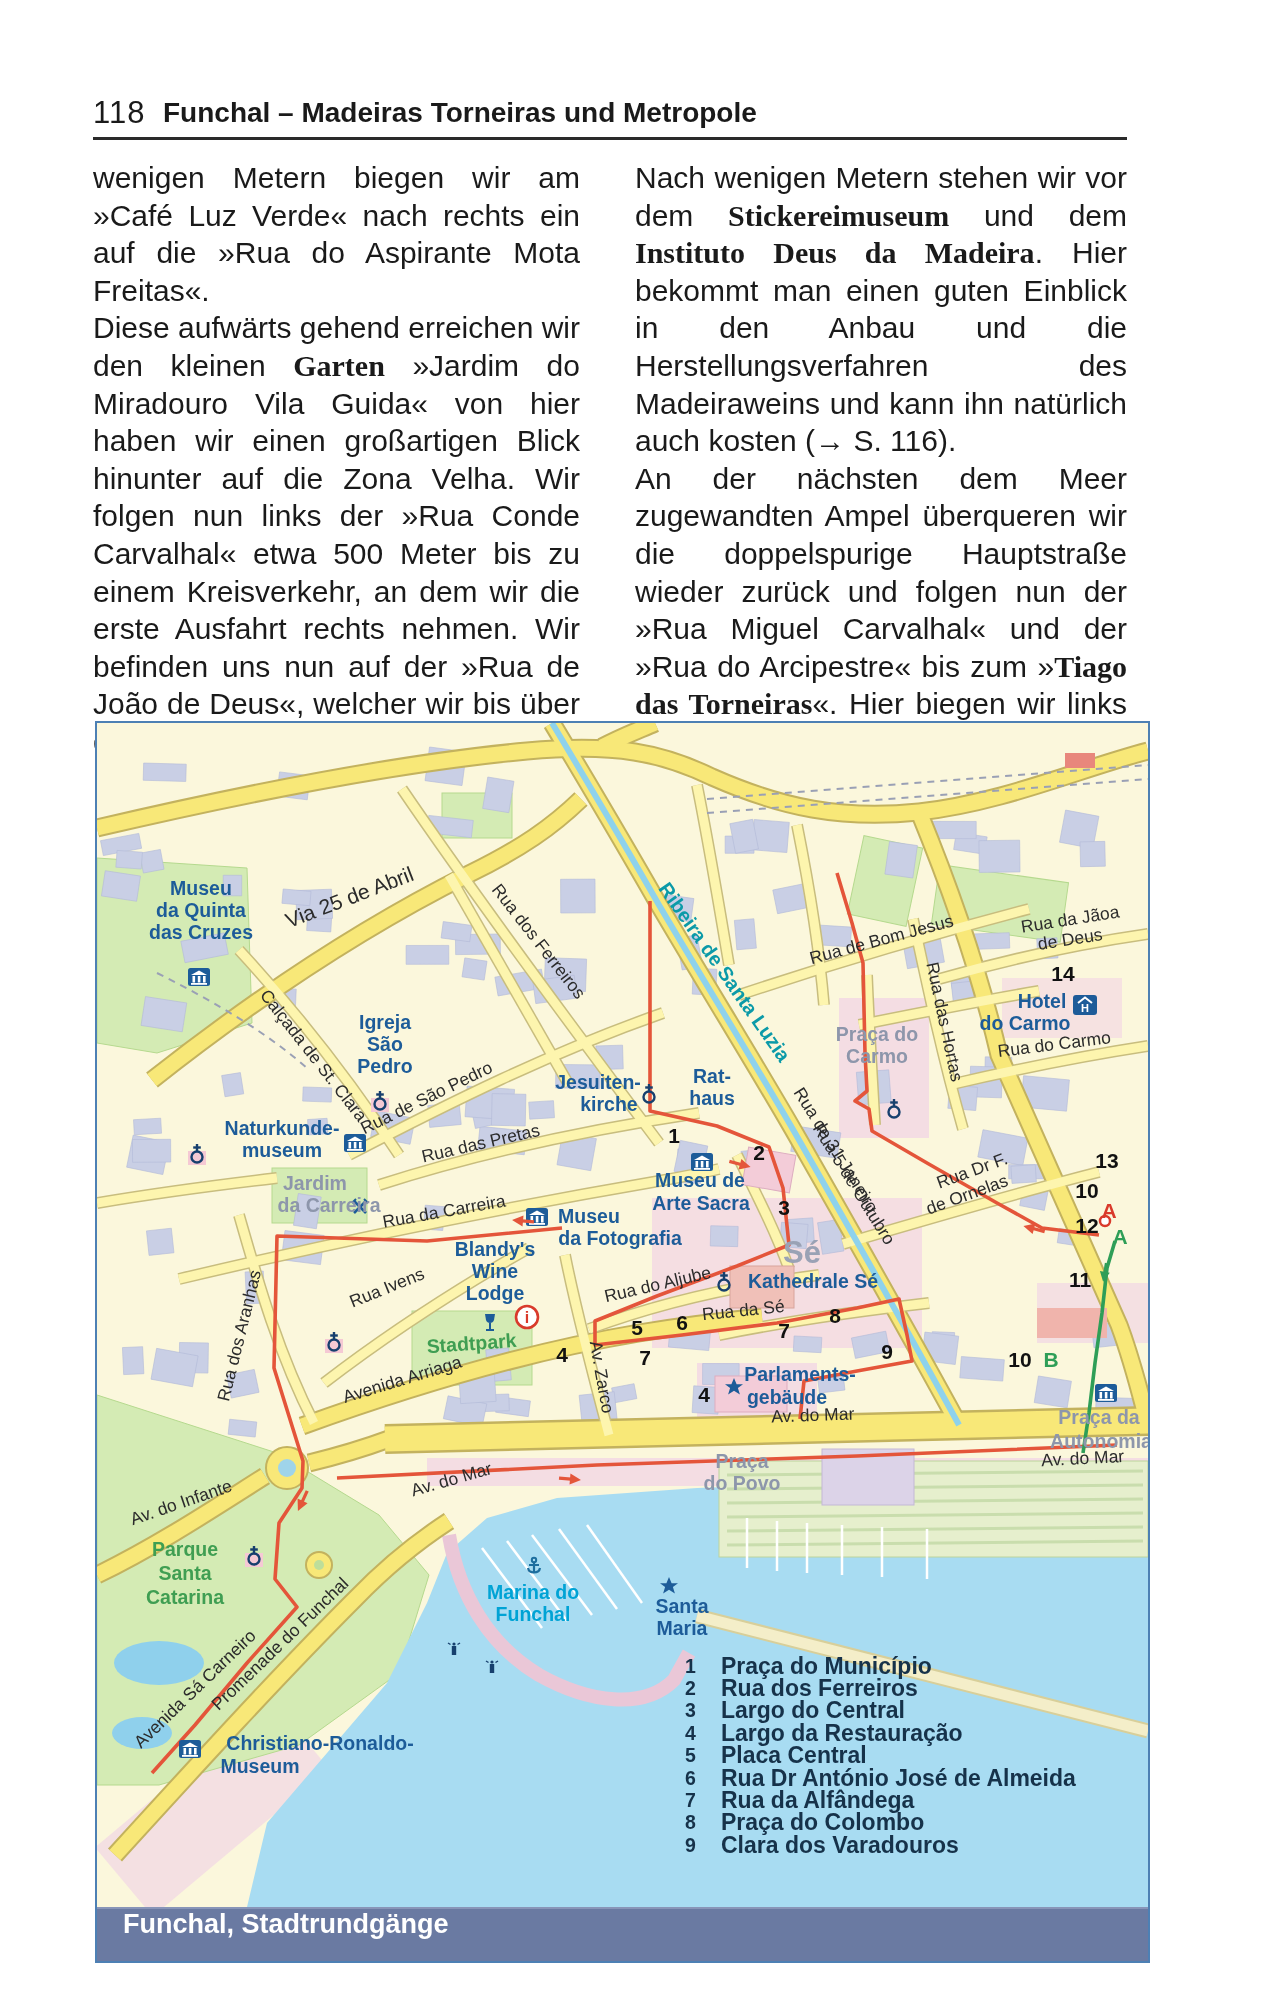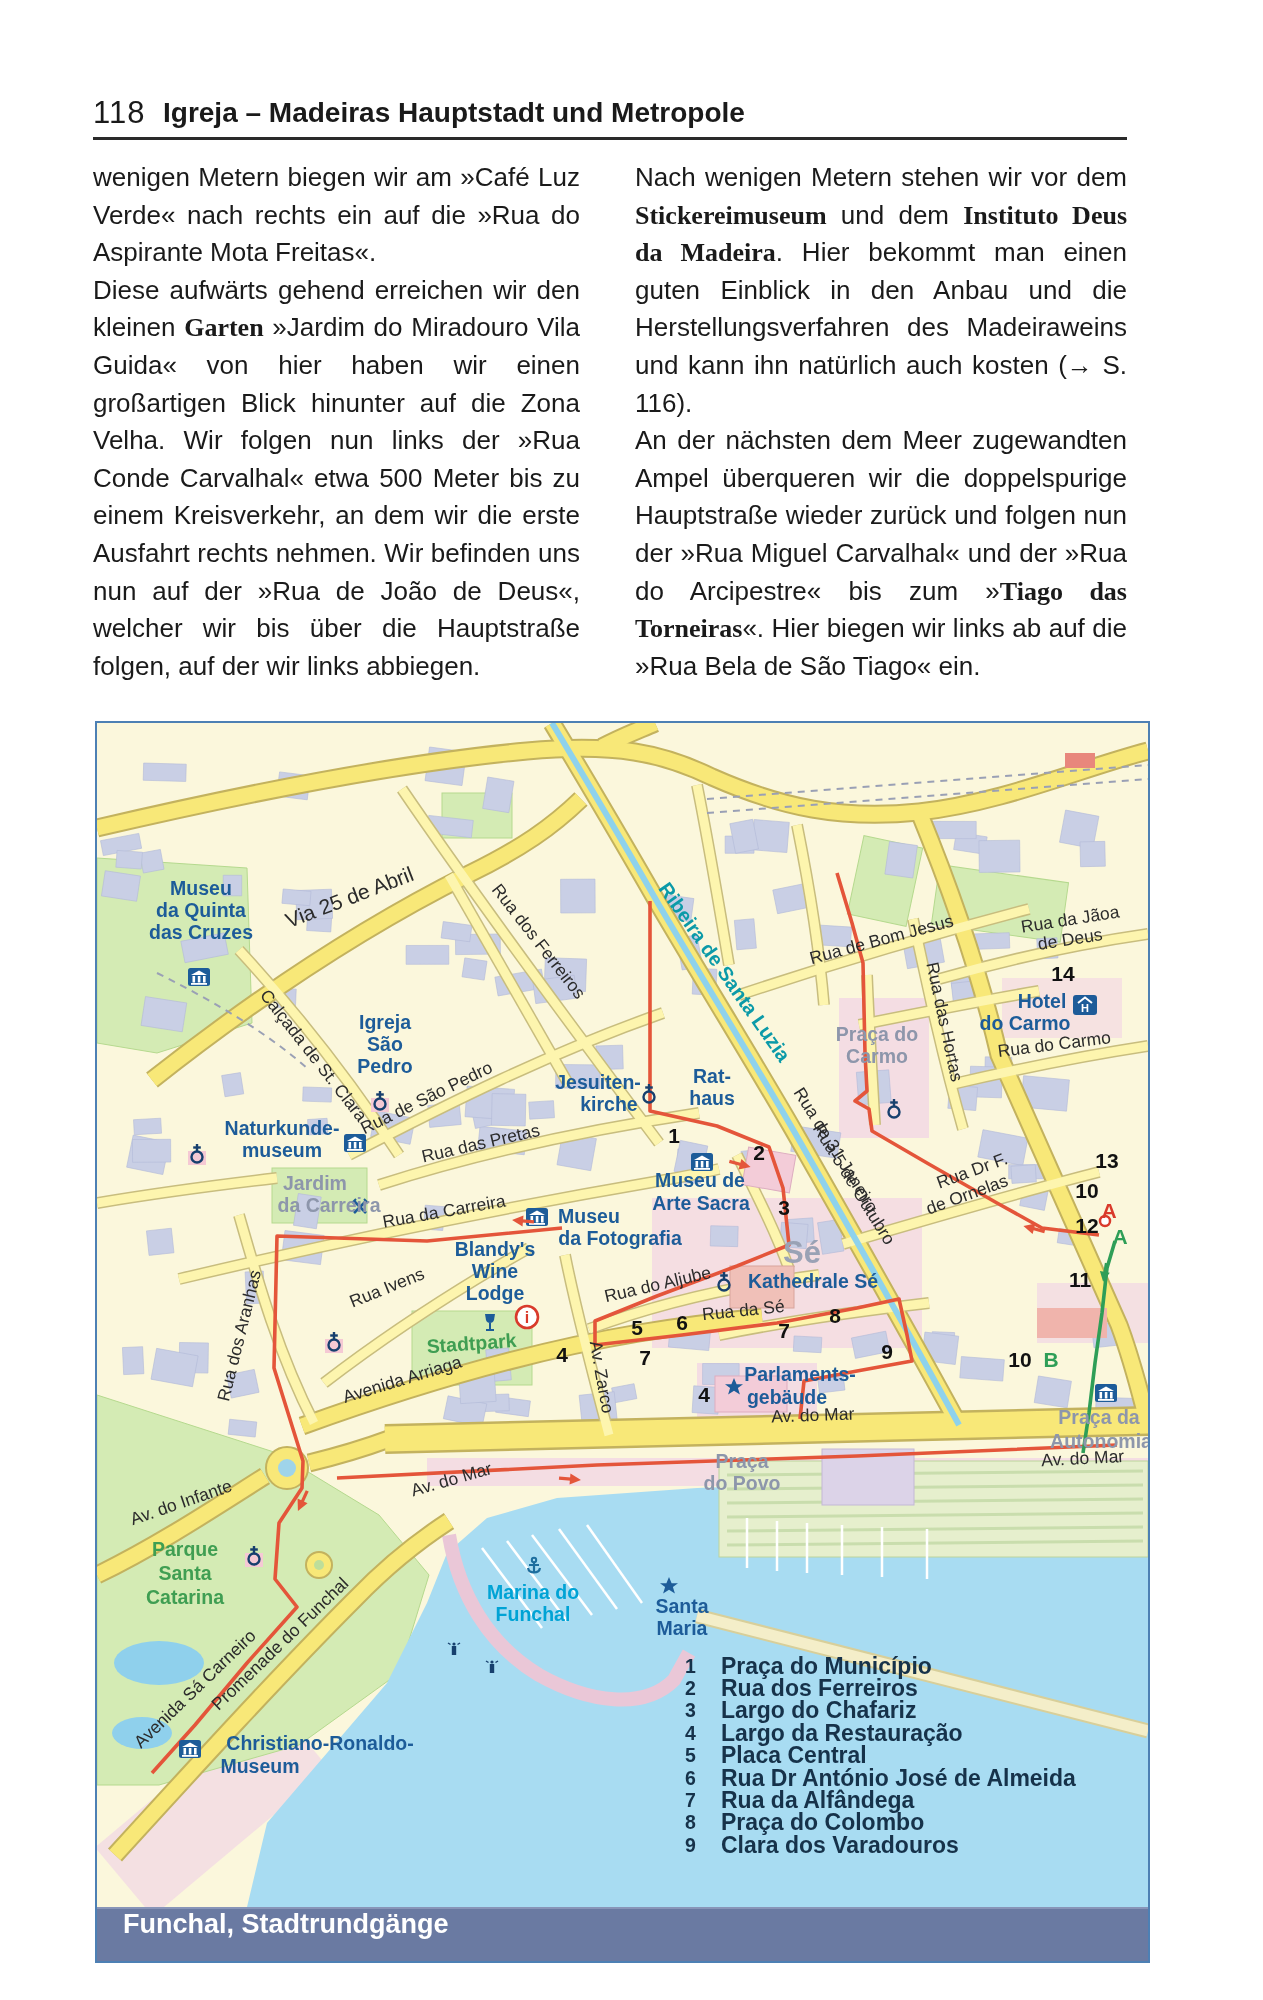--- a/index.html
+++ b/index.html
@@ -3,21 +3,21 @@
 <meta charset="utf-8">
 <style>
   html,body{margin:0;padding:0;background:#ffffff;}
   #page{position:relative;width:1263px;height:2000px;background:#ffffff;overflow:hidden;
         font-family:"Liberation Sans",sans-serif;color:#1a1a1a;margin-top:47px;}
   
   #pageno{position:absolute;left:93px;top:48px;font-size:31px;letter-spacing:1px;}
   #htitle{position:absolute;left:163px;top:50px;font-size:28px;font-weight:bold;}
   #hrule{position:absolute;left:93px;top:90px;width:1034px;height:3px;background:#2a2a2a;}
   
-  .col{position:absolute;top:112px;font-size:26px;line-height:37.6px;text-align:justify;}
+  .col{position:absolute;top:112px;font-size:30px;line-height:37.6px;text-align:justify;}
   #colL{left:93px;width:487px;}
   #colR{left:635px;width:492px;}
   .col p{margin:0;}
   .col b{font-weight:bold;font-family:Liberation Serif, serif;}
   
   #mapbox{position:absolute;left:95px;top:674px;width:1051px;border:2px solid #4d80b4;}
   #mapsvg{display:block;background:#fbf7dc;}
   #caption{height:52px;background:#6a7aa2;border-top:2px solid #8895b8;display:flex;}
   #caption span{color:#ffffff;font-weight:bold;font-size:27px;padding-left:26px;}
   
@@ -37,21 +37,21 @@
   .teal{font-size:20px;font-weight:bold;fill:#0b9aa8;}
   .num {font-size:21px;font-weight:800;fill:#111;}
   .numR{font-size:21px;font-weight:800;fill:#d93a2b;}
   .numG{font-size:21px;font-weight:800;fill:#2e9e57;}
 </style>
 </head>
 <body>
 
 <div id="page">
   <div id="pageno">118</div>
-  <div id="htitle">Igreja – Madeiras Hauptstadt und Metropole</div>
+  <div id="htitle">Funchal – Madeiras Torneiras und Metropole</div>
   <div id="hrule"></div>
 
   <div id="colL" class="col">
       <p><span>wenigen Metern biegen wir am »Café Luz Verde« nach rechts ein auf die »Rua do Aspirante Mota Freitas«.</span></p>
       <p><span>Diese aufwärts gehend erreichen wir den kleinen </span><b>Garten</b><span> »Jardim do Miradouro Vila Guida« von hier haben wir einen großartigen Blick hinunter auf die Zona Velha. Wir folgen nun links der »Rua Conde Carvalhal« etwa 500 Meter bis zu einem Kreisverkehr, an dem wir die erste Ausfahrt rechts nehmen. Wir befinden uns nun auf der »Rua de João de Deus«, welcher wir bis über die Hauptstraße folgen, auf der wir links abbiegen.</span></p>
     </div>
   <div id="colR" class="col">
       <p><span>Nach wenigen Metern stehen wir vor dem </span><b>Stickereimuseum</b><span> und dem </span><b>Instituto Deus da Madeira</b><span>. Hier bekommt man einen guten Einblick in den Anbau und die Herstellungsverfahren des Madeiraweins und kann ihn natürlich auch kosten (→ S. 116).</span></p>
       <p><span>An der nächsten dem Meer zugewandten Ampel überqueren wir die doppelspurige Hauptstraße wieder zurück und folgen nun der »Rua Miguel Carvalhal« und der »Rua do Arcipestre« bis zum »</span><b>Tiago das Torneiras</b><span>«. Hier biegen wir links ab auf die »Rua Bela de São Tiago« ein.</span></p>
     </div>
@@ -589,21 +589,21 @@
         <div class="lrow">
           <div class="lnum">1</div>
           <div class="ltxt">Praça do Município</div>
         </div>
         <div class="lrow">
           <div class="lnum">2</div>
           <div class="ltxt">Rua dos Ferreiros</div>
         </div>
         <div class="lrow">
           <div class="lnum">3</div>
-          <div class="ltxt">Largo do Chafariz</div>
+          <div class="ltxt">Largo do Central</div>
         </div>
         <div class="lrow">
           <div class="lnum">4</div>
           <div class="ltxt">Largo da Restauração</div>
         </div>
         <div class="lrow">
           <div class="lnum">5</div>
           <div class="ltxt">Placa Central</div>
         </div>
         <div class="lrow">

